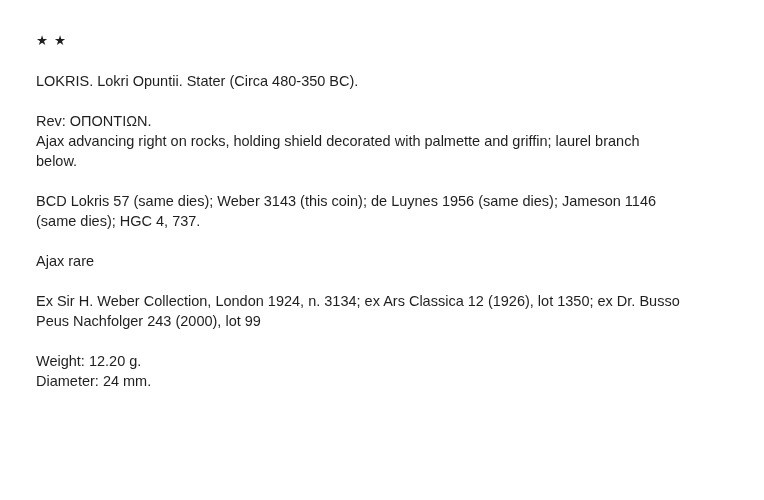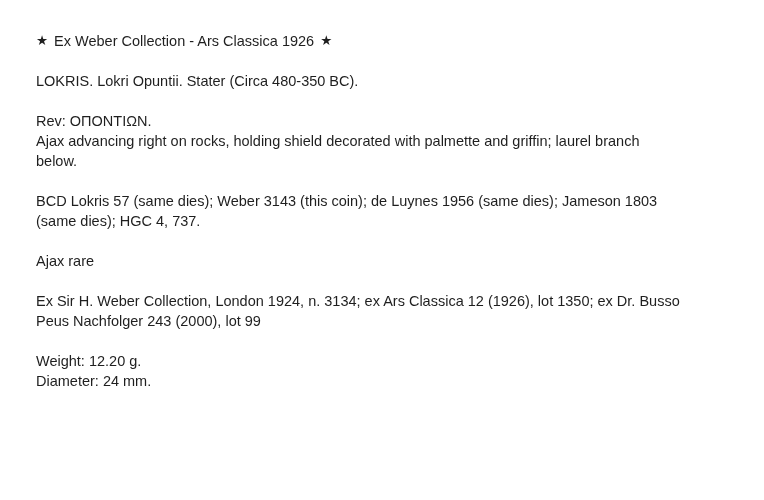--- a/index.html
+++ b/index.html
@@ -41,37 +41,36 @@
   }
 </style>
 </head>
 <body>
 
 <div class="doc">
 
   <div class="para">
     <div class="line header-line">
       <span class="star">★</span>
-      <span>Ex Weber Collection - Ars Classica 1926</span>
       <span class="star">★</span>
     </div>
   </div>
 
   <div class="para">
     <div class="line">LOKRIS. Lokri Opuntii. Stater (Circa 480-350 BC).</div>
   </div>
 
   <div class="para">
     <div class="line">Rev: ΟΠΟΝΤΙΩΝ.</div>
     <div class="line">Ajax advancing right on rocks, holding shield decorated with palmette and griffin; laurel branch</div>
     <div class="line">below.</div>
   </div>
 
   <div class="para">
-    <div class="line">BCD Lokris 57 (same dies); Weber 3143 (this coin); de Luynes 1956 (same dies); Jameson 1803</div>
+    <div class="line">BCD Lokris 57 (same dies); Weber 3143 (this coin); de Luynes 1956 (same dies); Jameson 1146</div>
     <div class="line">(same dies); HGC 4, 737.</div>
   </div>
 
   <div class="para">
     <div class="line">Ajax rare</div>
   </div>
 
   <div class="para">
     <div class="line">Ex Sir H. Weber Collection, London 1924, n. 3134; ex Ars Classica 12 (1926), lot 1350; ex Dr. Busso</div>
     <div class="line">Peus Nachfolger 243 (2000), lot 99</div>

